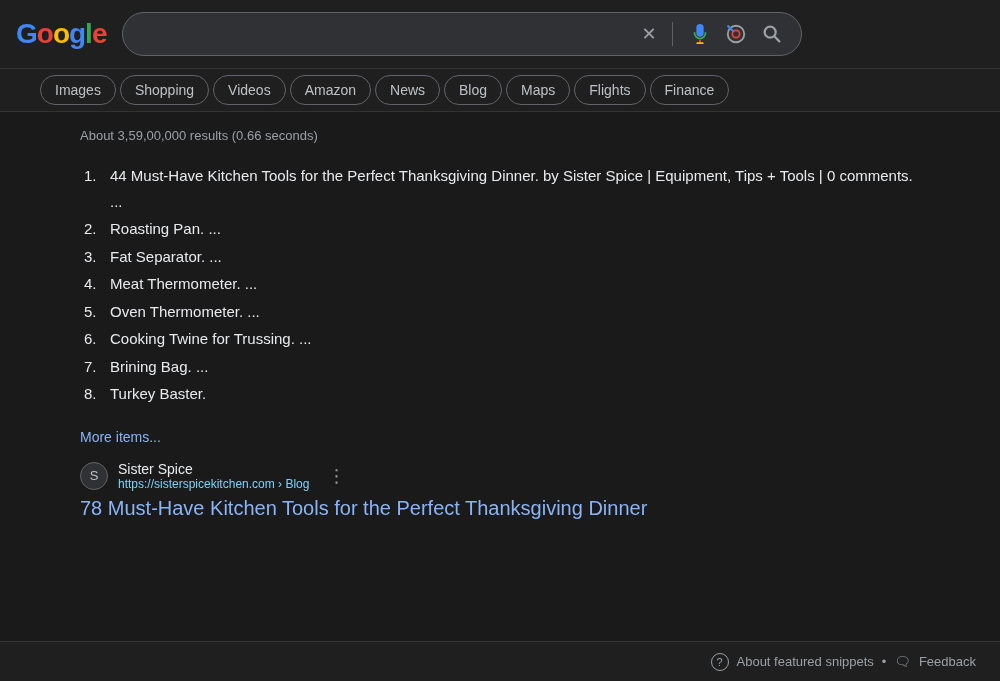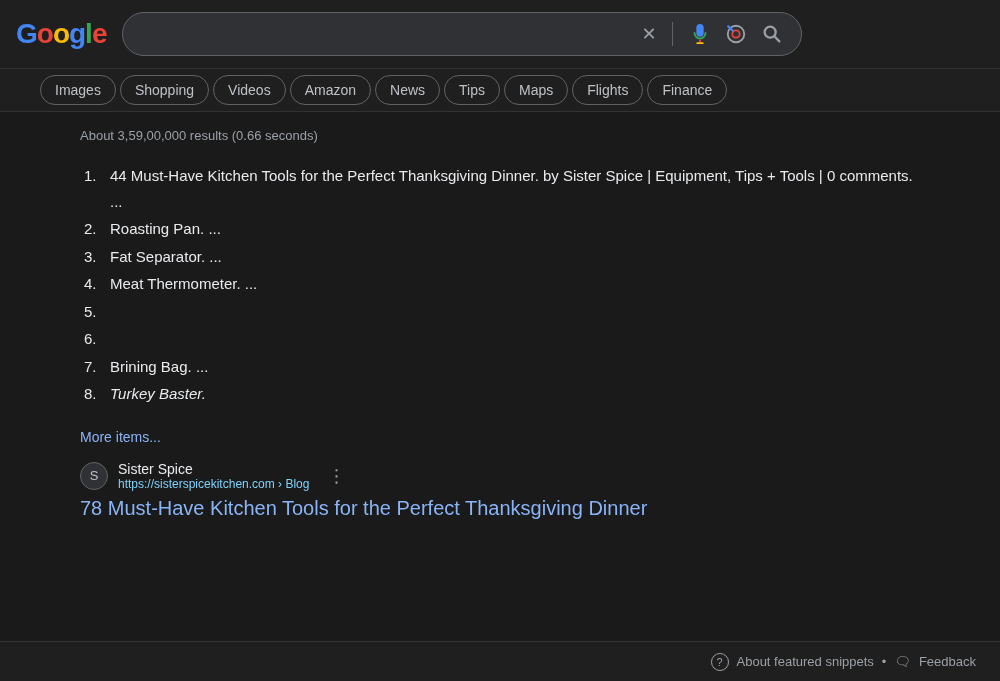--- a/index.html
+++ b/index.html
@@ -297,21 +297,21 @@
     </div>
   </div>
 </div>
 
 <div class="filter-bar">
   <button class="filter-tab">Images</button>
   <button class="filter-tab">Shopping</button>
   <button class="filter-tab">Videos</button>
   <button class="filter-tab">Amazon</button>
   <button class="filter-tab">News</button>
-  <button class="filter-tab">Tips</button>
+  <button class="filter-tab">Blog</button>
   <button class="filter-tab">Maps</button>
   <button class="filter-tab">Flights</button>
   <button class="filter-tab">Finance</button>
 </div>
 
 <div class="main-content">
 
   <div class="results-count">About 3,59,00,000 results (0.66 seconds)</div>
 
   <div class="snippet-box">
@@ -332,34 +332,36 @@
         <span style="font-size:15px; color:#e8eaed; line-height:1.7;">Fat Separator. ...</span>
       </li>
 
       <li style="display:flex; gap:6px; margin-bottom:2px;">
         <span style="min-width:20px; color:#e8eaed; font-size:15px;">4.</span>
         <span style="font-size:15px; color:#e8eaed; line-height:1.7;">Meat Thermometer. ...</span>
       </li>
 
       <li style="display:flex; gap:6px; margin-bottom:2px;">
         <span style="min-width:20px; color:#e8eaed; font-size:15px;">5.</span>
+        <span style="font-size:15px; color:#e8eaed; line-height:1.7;">Oven Thermometer. ...</span>
       </li>
 
       <li style="display:flex; gap:6px; margin-bottom:2px;">
         <span style="min-width:20px; color:#e8eaed; font-size:15px;">6.</span>
+        <span style="font-size:15px; color:#e8eaed; line-height:1.7;">Cooking Twine for Trussing. ...</span>
       </li>
 
       <li style="display:flex; gap:6px; margin-bottom:2px;">
         <span style="min-width:20px; color:#e8eaed; font-size:15px;">7.</span>
         <span style="font-size:15px; color:#e8eaed; line-height:1.7;">Brining Bag. ...</span>
       </li>
 
       <li style="display:flex; gap:6px; margin-bottom:2px;">
         <span style="min-width:20px; color:#e8eaed; font-size:15px;">8.</span>
-        <span style="font-size:15px; color:#e8eaed; line-height:1.7;font-style:italic;">Turkey Baster.</span>
+        <span style="font-size:15px; color:#e8eaed; line-height:1.7;">Turkey Baster.</span>
       </li>
     </ol>
 
     <a class="more-items-link" href="#">More items...</a>
 
     
     <div class="source-row">
       <div class="site-favicon">S</div>
       <div class="source-info">
         <span class="site-name">Sister Spice</span>

